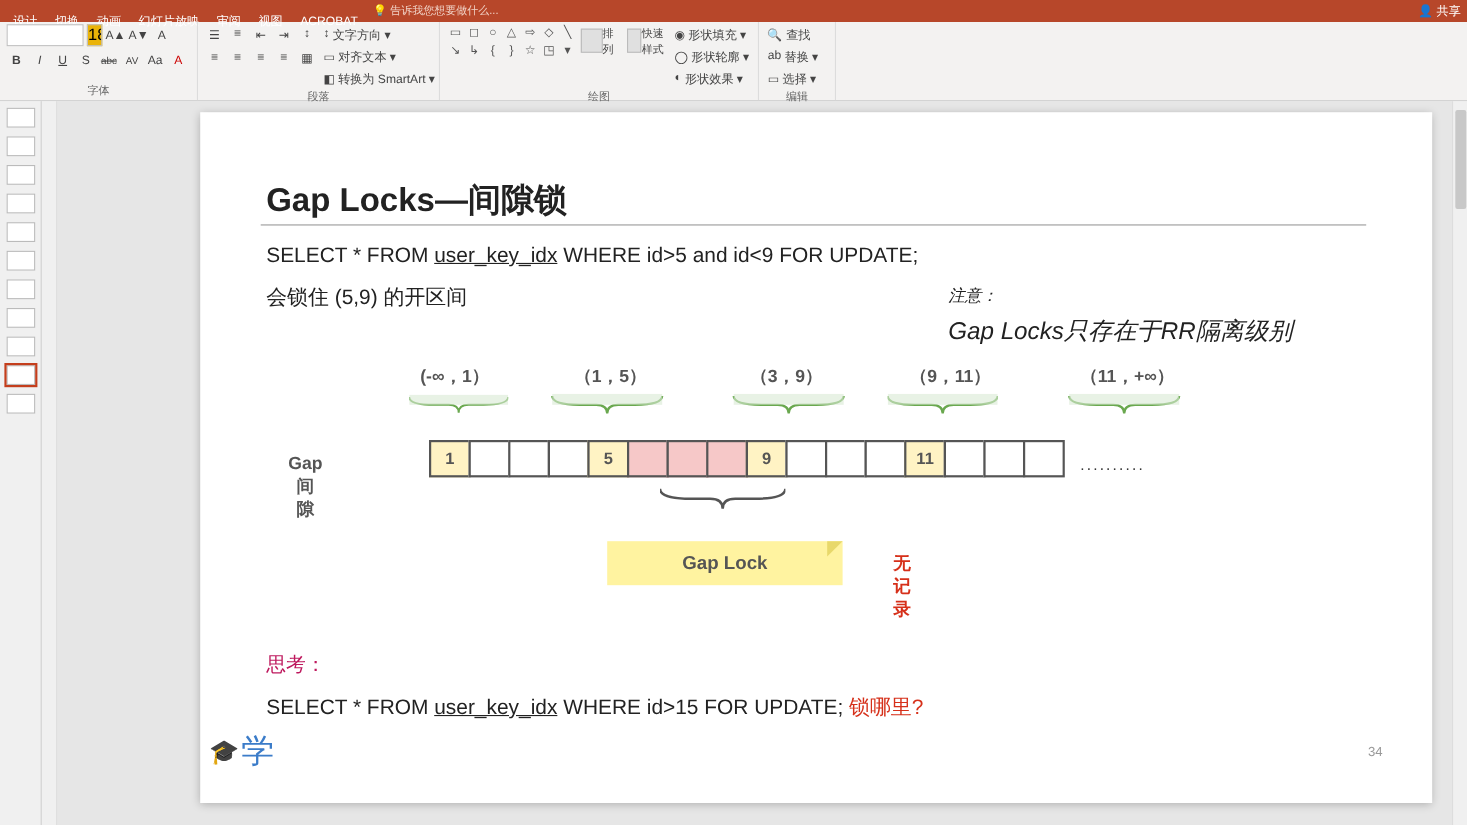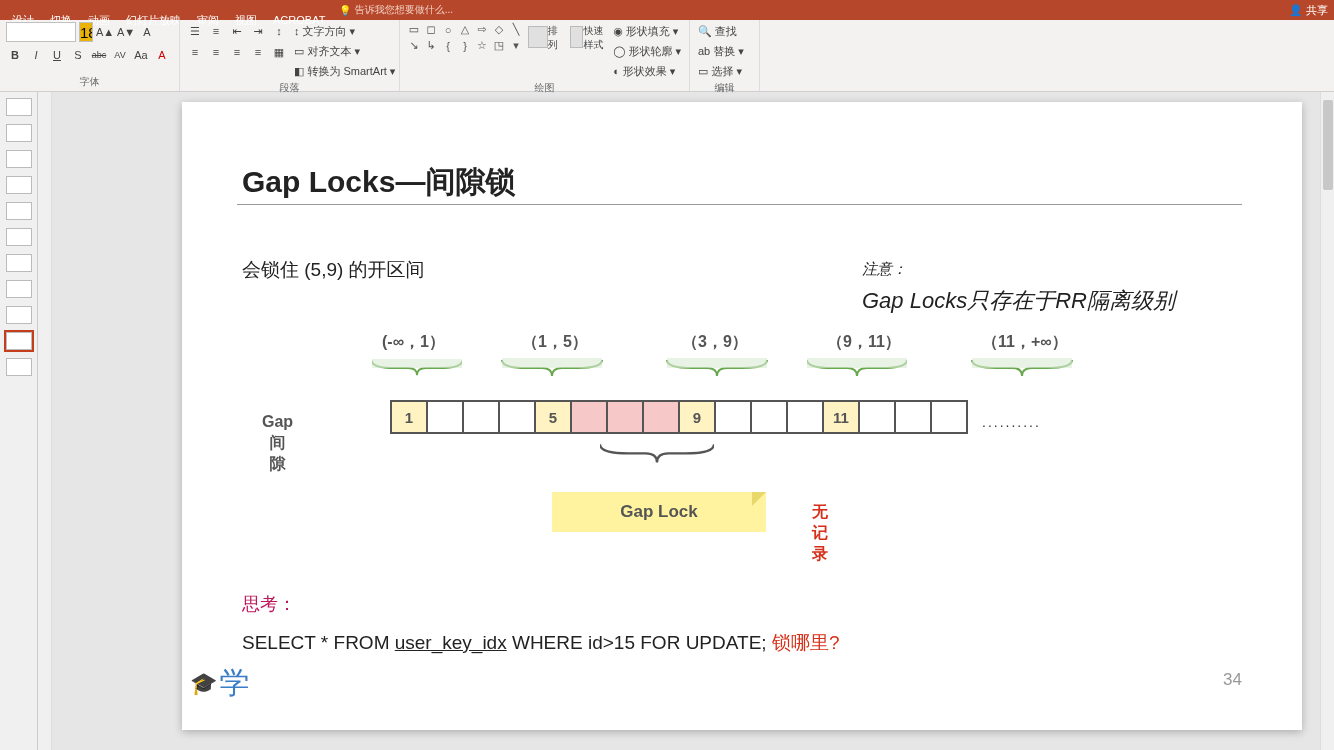--- a/index.html
+++ b/index.html
@@ -59,21 +59,21 @@
 .dots { position:absolute; top:82px; left:720px; font-size:14px; color:#333; letter-spacing:2px; }
 .lower-brace { position:absolute; top:110px; left:338px; width:114px; height:24px; }
 .gaplock-box { position:absolute; top:160px; left:290px; width:214px; height:40px; background:#fff3a0; display:flex; align-items:center; justify-content:center; font-size:17px; font-weight:700; color:#555; }
 .gaplock-corner { position:absolute; top:160px; left:490px; width:0; height:0; border-top:14px solid #e8d86a; border-right:14px solid transparent; }
 .no-record { position:absolute; top:170px; left:550px; font-size:16px; font-weight:700; color:#d6301a; }
 
 .think { position:absolute; left:60px; top:490px; font-size:18px; color:#be185d; }
 .sql2 { position:absolute; left:60px; top:528px; font-size:19px; color:#222; }
 .sql2 .u { text-decoration:underline; }
 .sql2 .red { color:#d6301a; }
-.pagenum { position:absolute; right:60px; bottom:40px; font-size:17px; color:#999; }
+.pagenum { position:absolute; right:45px; bottom:40px; font-size:12px; color:#999; }
 .logo { position:absolute; left:8px; bottom:26px; font-size:30px; color:#3b7cc9; display:flex; align-items:center; gap:2px; }
 .logo .cap { font-size:22px; }
 
 .scrollbar-v { position:absolute; right:0; top:92px; width:14px; bottom:0; background:#f0f0f0; border-left:1px solid #ddd; }
 .scrollbar-v .sthumb { position:absolute; top:8px; left:2px; width:10px; height:90px; background:#c8c8c8; border-radius:2px; }
 </style>
 </head>
 <body>
 
 <div class="tabbar">
@@ -206,20 +206,23 @@
     <div class="thumb"></div>
     <div class="thumb active"></div>
     <div class="thumb"></div>
   </div>
   <div class="ruler-gutter"></div>
 
   <div class="canvas-area">
     <div class="slide">
       <div class="s-title">Gap Locks—间隙锁</div>
       <div class="s-hr"></div>
+      <div class="s-sql1">
+        <span>SELECT * FROM </span><span class="u">user_key_idx</span><span> WHERE id&gt;5 and id&lt;9 FOR UPDATE;</span>
+      </div>
       <div class="s-line2">会锁住 (5,9) 的开区间</div>
       <div class="s-note">注意：</div>
       <div class="s-note2">Gap Locks只存在于RR隔离级别</div>
 
       <div class="diag">
         <div class="gap-label">
           <span>Gap</span><br><span>间隙</span>
         </div>
 
         <div class="interval" style="left:120px">(-∞，1）</div>

